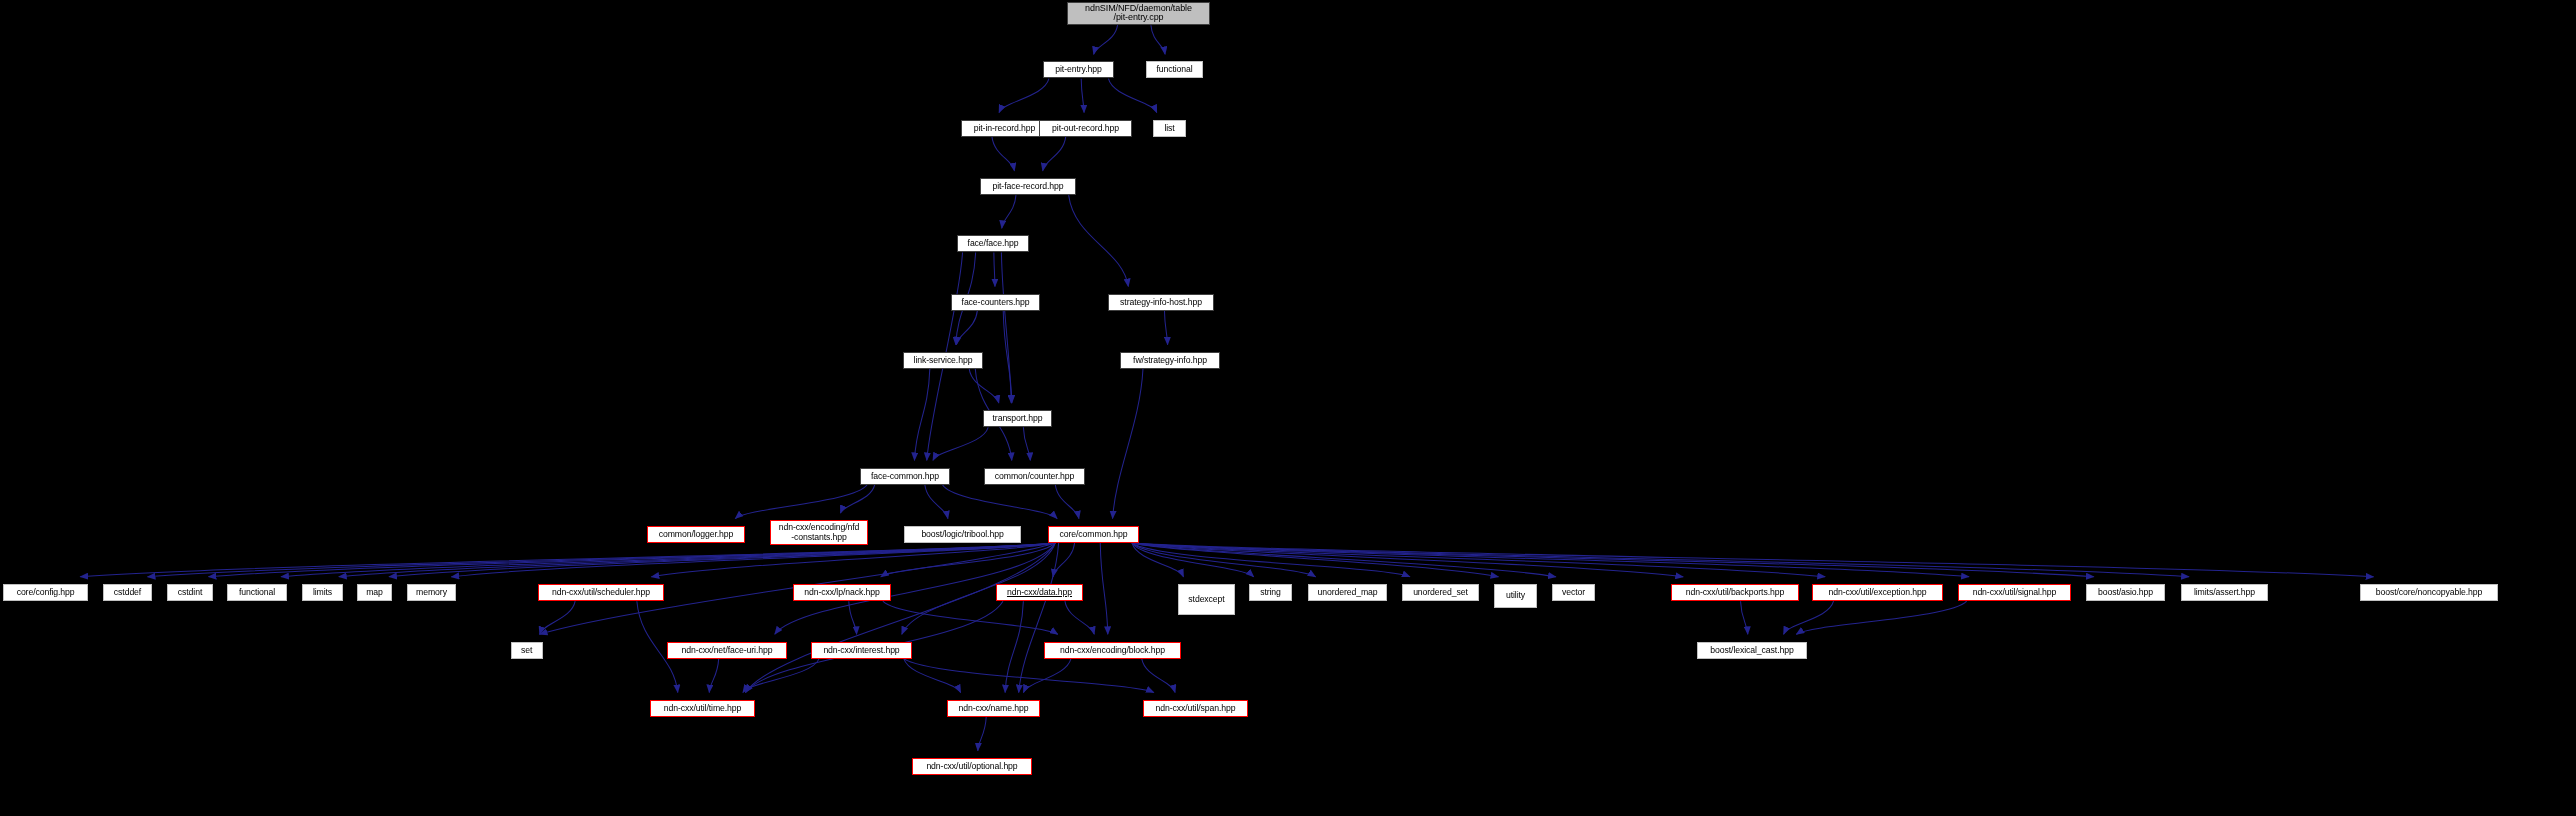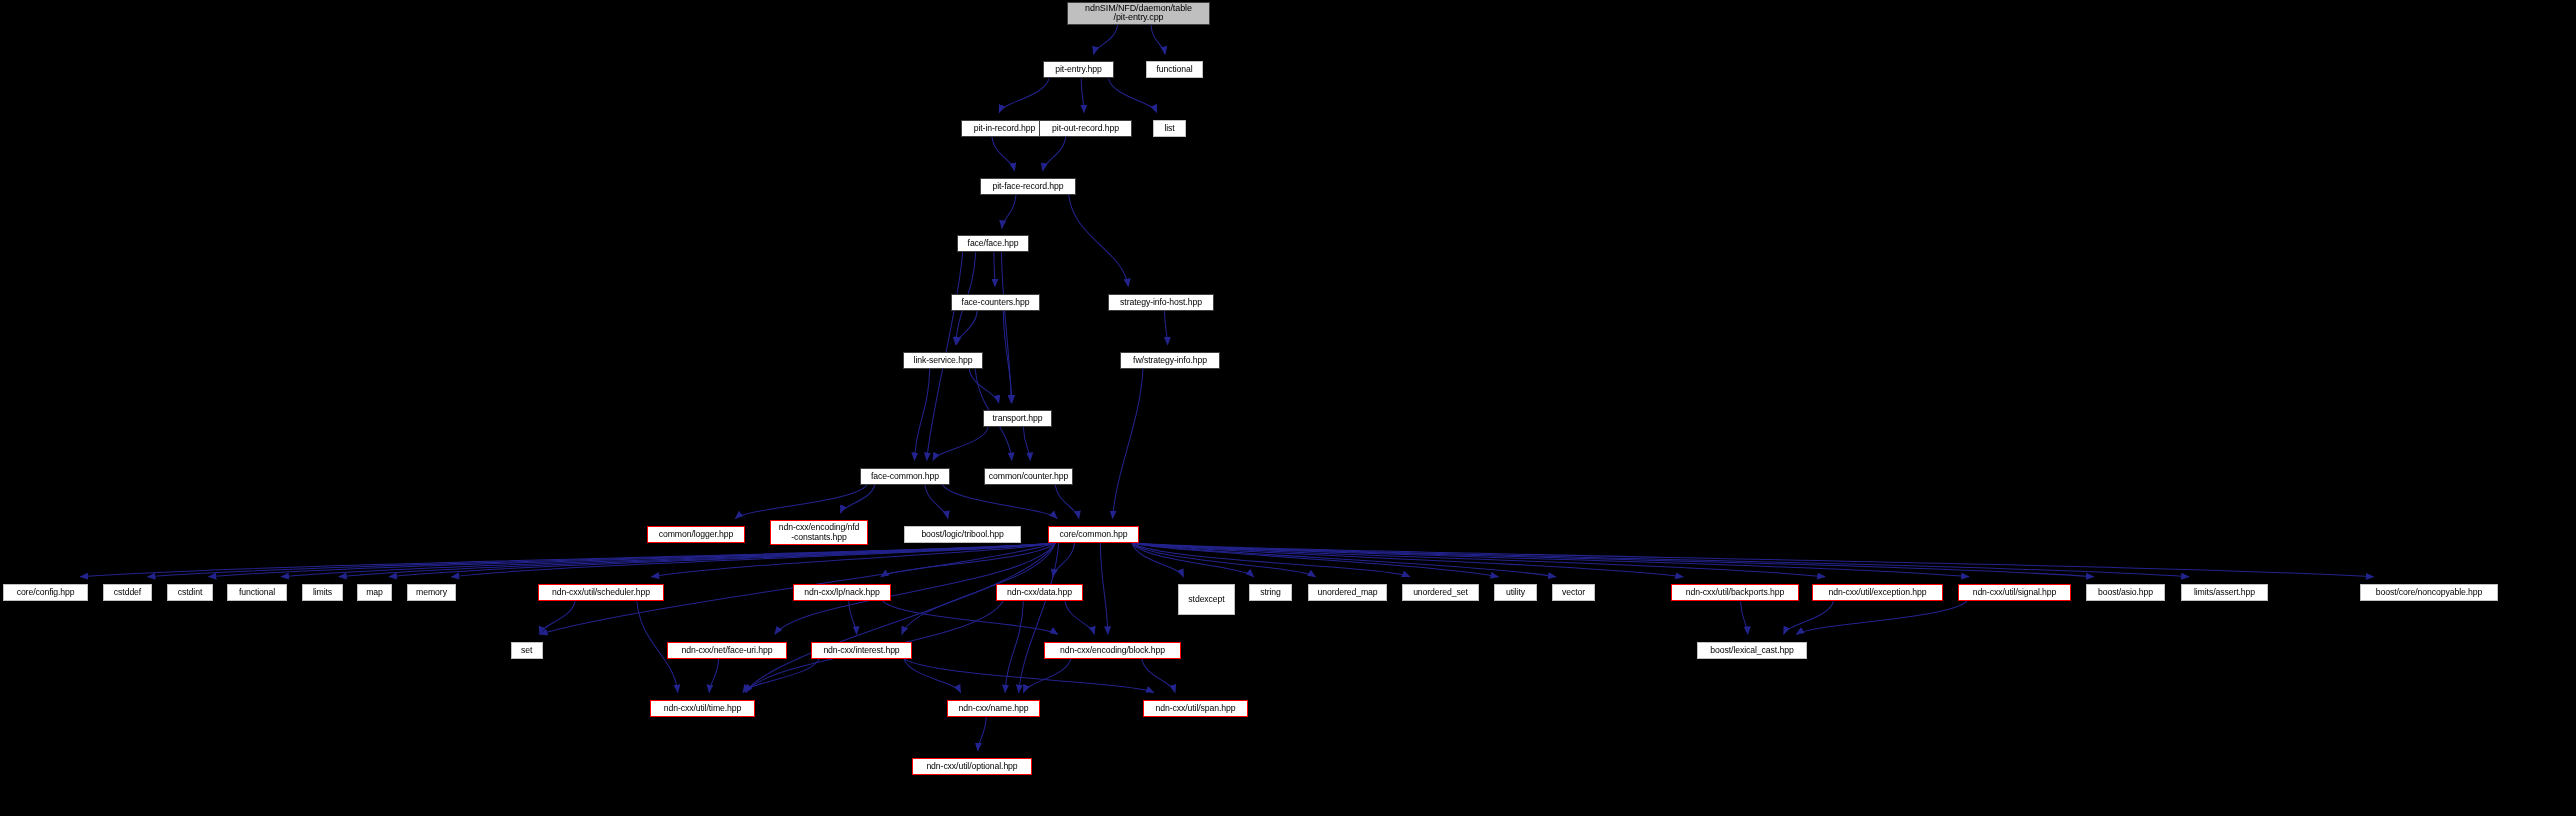--- a/index.html
+++ b/index.html
@@ -151,41 +151,41 @@
       <div class="gnode local thick" style="left: 1039px; top: 120px; width: 93px; height: 17.3px;"><span>pit-out-record.hpp</span></div>
       <div class="gnode" style="left: 1153px; top: 120px; width: 33px; height: 17.3px;"><span>list</span></div>
       <div class="gnode local thick" style="left: 980px; top: 178px; width: 96px; height: 17.3px;"><span>pit-face-record.hpp</span></div>
       <div class="gnode local thick" style="left: 957px; top: 235px; width: 72px; height: 17.3px;"><span>face/face.hpp</span></div>
       <div class="gnode local" style="left: 1108px; top: 294px; width: 106px; height: 17.3px;"><span>strategy-info-host.hpp</span></div>
       <div class="gnode local" style="left: 951px; top: 294px; width: 89px; height: 17.3px;"><span>face-counters.hpp</span></div>
       <div class="gnode local" style="left: 903px; top: 352px; width: 80px; height: 17.3px;"><span>link-service.hpp</span></div>
       <div class="gnode local" style="left: 1120px; top: 352px; width: 100px; height: 17.3px;"><span>fw/strategy-info.hpp</span></div>
       <div class="gnode local" style="left: 983px; top: 410px; width: 69px; height: 17.3px;"><span>transport.hpp</span></div>
       <div class="gnode local thick" style="left: 860px; top: 468px; width: 90px; height: 17.3px;"><span>face-common.hpp</span></div>
-      <div class="gnode local" style="left: 984px; top: 468px; width: 89px; height: 17.3px;"><span>common/counter.hpp</span></div>
+      <div class="gnode local" style="left: 984px; top: 468px; width: 101px; height: 17.3px;"><span>common/counter.hpp</span></div>
       <div class="gnode hot" style="left: 647px; top: 526px; width: 98px; height: 17.3px;"><span>common/logger.hpp</span></div>
       <div class="gnode hot" style="left: 770px; top: 520px; width: 98px; height: 25px;"><span>ndn-cxx/encoding/nfd
 -constants.hpp</span></div>
       <div class="gnode" style="left: 904px; top: 526px; width: 117px; height: 17.3px;"><span>boost/logic/tribool.hpp</span></div>
       <div class="gnode hot" style="left: 1048px; top: 526px; width: 91px; height: 17.3px;"><span>core/common.hpp</span></div>
       <div class="gnode" style="left: 3.1px; top: 584px; width: 85px; height: 17.3px;"><span>core/config.hpp</span></div>
       <div class="gnode" style="left: 103px; top: 584px; width: 49px; height: 17.3px;"><span>cstddef</span></div>
       <div class="gnode" style="left: 167px; top: 584px; width: 46px; height: 17.3px;"><span>cstdint</span></div>
       <div class="gnode" style="left: 227px; top: 584px; width: 60px; height: 17.3px;"><span>functional</span></div>
       <div class="gnode" style="left: 302px; top: 584px; width: 41px; height: 17.3px;"><span>limits</span></div>
       <div class="gnode" style="left: 357px; top: 584px; width: 35px; height: 17.3px;"><span>map</span></div>
       <div class="gnode" style="left: 407px; top: 584px; width: 49px; height: 17.3px;"><span>memory</span></div>
       <div class="gnode hot" style="left: 538px; top: 584px; width: 126px; height: 17.3px;"><span>ndn-cxx/util/scheduler.hpp</span></div>
       <div class="gnode hot" style="left: 793px; top: 584px; width: 98px; height: 17.3px;"><span>ndn-cxx/lp/nack.hpp</span></div>
-      <div class="gnode hot" style="left: 996px; top: 584px; width: 87px; height: 17.3px;"><span>ndn-cxx/data.hpp</span></div>
+      <div class="gnode hot" style="left: 996px; top: 584px; width: 87px; height: 17.3px; text-decoration: underline;"><span>ndn-cxx/data.hpp</span></div>
       <div class="gnode" style="left: 1178px; top: 584px; width: 57px; height: 31px;"><span>stdexcept</span></div>
       <div class="gnode" style="left: 1249px; top: 584px; width: 43px; height: 17.3px;"><span>string</span></div>
       <div class="gnode" style="left: 1308px; top: 584px; width: 79px; height: 17.3px;"><span>unordered_map</span></div>
       <div class="gnode" style="left: 1402px; top: 584px; width: 77px; height: 17.3px;"><span>unordered_set</span></div>
-      <div class="gnode" style="left: 1494px; top: 584px; width: 43px; height: 17px;"><span>utility</span></div>
+      <div class="gnode" style="left: 1494px; top: 584px; width: 43px; height: 24px;"><span>utility</span></div>
       <div class="gnode" style="left: 1552px; top: 584px; width: 43px; height: 17.3px;"><span>vector</span></div>
       <div class="gnode hot" style="left: 1671px; top: 584px; width: 128px; height: 17.3px;"><span>ndn-cxx/util/backports.hpp</span></div>
       <div class="gnode hot" style="left: 1812px; top: 584px; width: 131px; height: 17.3px;"><span>ndn-cxx/util/exception.hpp</span></div>
       <div class="gnode hot" style="left: 1958px; top: 584px; width: 113px; height: 17.3px;"><span>ndn-cxx/util/signal.hpp</span></div>
       <div class="gnode" style="left: 2086px; top: 584px; width: 79px; height: 17.3px;"><span>boost/asio.hpp</span></div>
       <div class="gnode" style="left: 2181px; top: 584px; width: 87px; height: 17.3px;"><span>limits/assert.hpp</span></div>
       <div class="gnode" style="left: 2360px; top: 584px; width: 138px; height: 17.3px;"><span>boost/core/noncopyable.hpp</span></div>
       <div class="gnode" style="left: 511px; top: 642px; width: 31.5px; height: 17.3px;"><span>set</span></div>
       <div class="gnode hot" style="left: 667px; top: 642px; width: 120px; height: 17.3px;"><span>ndn-cxx/net/face-uri.hpp</span></div>
       <div class="gnode hot" style="left: 811px; top: 642px; width: 101px; height: 17.3px;"><span>ndn-cxx/interest.hpp</span></div>

